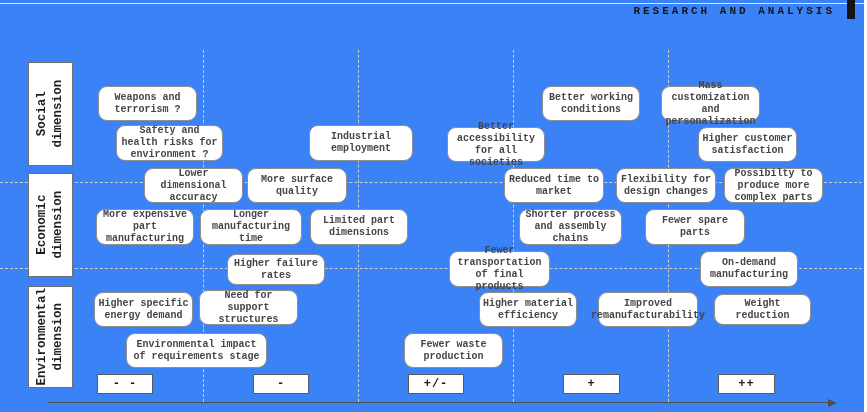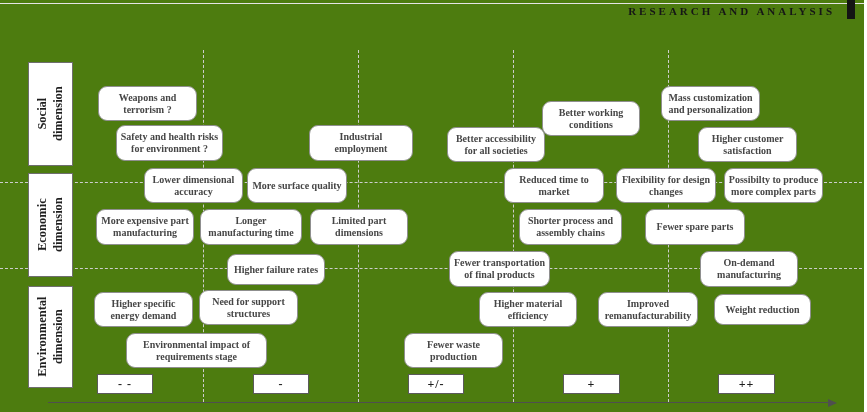--- a/index.html
+++ b/index.html
@@ -1,18 +1,18 @@
 <!DOCTYPE html>
 <html><head>
 <meta charset="utf-8">
 <style>
   html,body{margin:0;padding:0;background:#fff;}
   #stage{
-    position:relative;width:864px;height:412px;background:#4d7c0f;overflow:hidden;
-    font-family:Liberation Serif, serif;
+    position:relative;width:864px;height:412px;background:#3b82f6;overflow:hidden;
+    font-family:Liberation Mono, monospace;
   }
   .topline{position:absolute;left:0;top:3px;width:867px;height:0;border-top:1px solid #e4e4e4;}
   .hdr{
     position:absolute;top:5px;right:29px;font-size:11px;font-weight:bold;
     letter-spacing:3px;color:#161616;white-space:nowrap;
   }
   .hdrbar{position:absolute;top:0;left:847px;width:8px;height:19px;background:#141414;}
   .vline{position:absolute;top:50px;height:352px;width:0;border-left:1.5px dashed #cdcdcd;z-index:1;}
   .hline{position:absolute;left:0;width:867px;height:0;border-top:1.5px dashed #cdcdcd;z-index:1;}
   .axis{position:absolute;left:48px;top:402px;width:787px;height:0;border-top:1.5px solid #4f4f4f;z-index:1;}
@@ -76,21 +76,21 @@
     </div>
   </div>
   <div class="dimbox" style="left:28px;top:286px;width:45px;height:102px">
     <div class="rot">
       <span>Environmental</span>
       <span>dimension</span>
     </div>
   </div>
 
   <div class="fbox" style="left:98px;top:86px;width:99px;height:35px">Weapons and terrorism ?</div>
-  <div class="fbox" style="left:542px;top:101px;width:98px;height:35px">Better working conditions</div>
+  <div class="fbox" style="left:542px;top:86px;width:98px;height:35px">Better working conditions</div>
   <div class="fbox" style="left:661px;top:86px;width:99px;height:35px">Mass customization and personalization</div>
   <div class="fbox" style="left:116px;top:125px;width:107px;height:36px">Safety and health risks for environment ?</div>
   <div class="fbox" style="left:309px;top:125px;width:104px;height:36px">Industrial employment</div>
   <div class="fbox" style="left:447px;top:127px;width:98px;height:35px">Better accessibility for all societies</div>
   <div class="fbox" style="left:698px;top:127px;width:99px;height:35px">Higher customer satisfaction</div>
 
   <div class="fbox" style="left:144px;top:168px;width:99px;height:35px">Lower dimensional accuracy</div>
   <div class="fbox" style="left:247px;top:168px;width:100px;height:35px">More surface quality</div>
   <div class="fbox" style="left:504px;top:168px;width:100px;height:35px">Reduced time to market</div>
   <div class="fbox" style="left:616px;top:168px;width:100px;height:35px">Flexibility for design changes</div>

